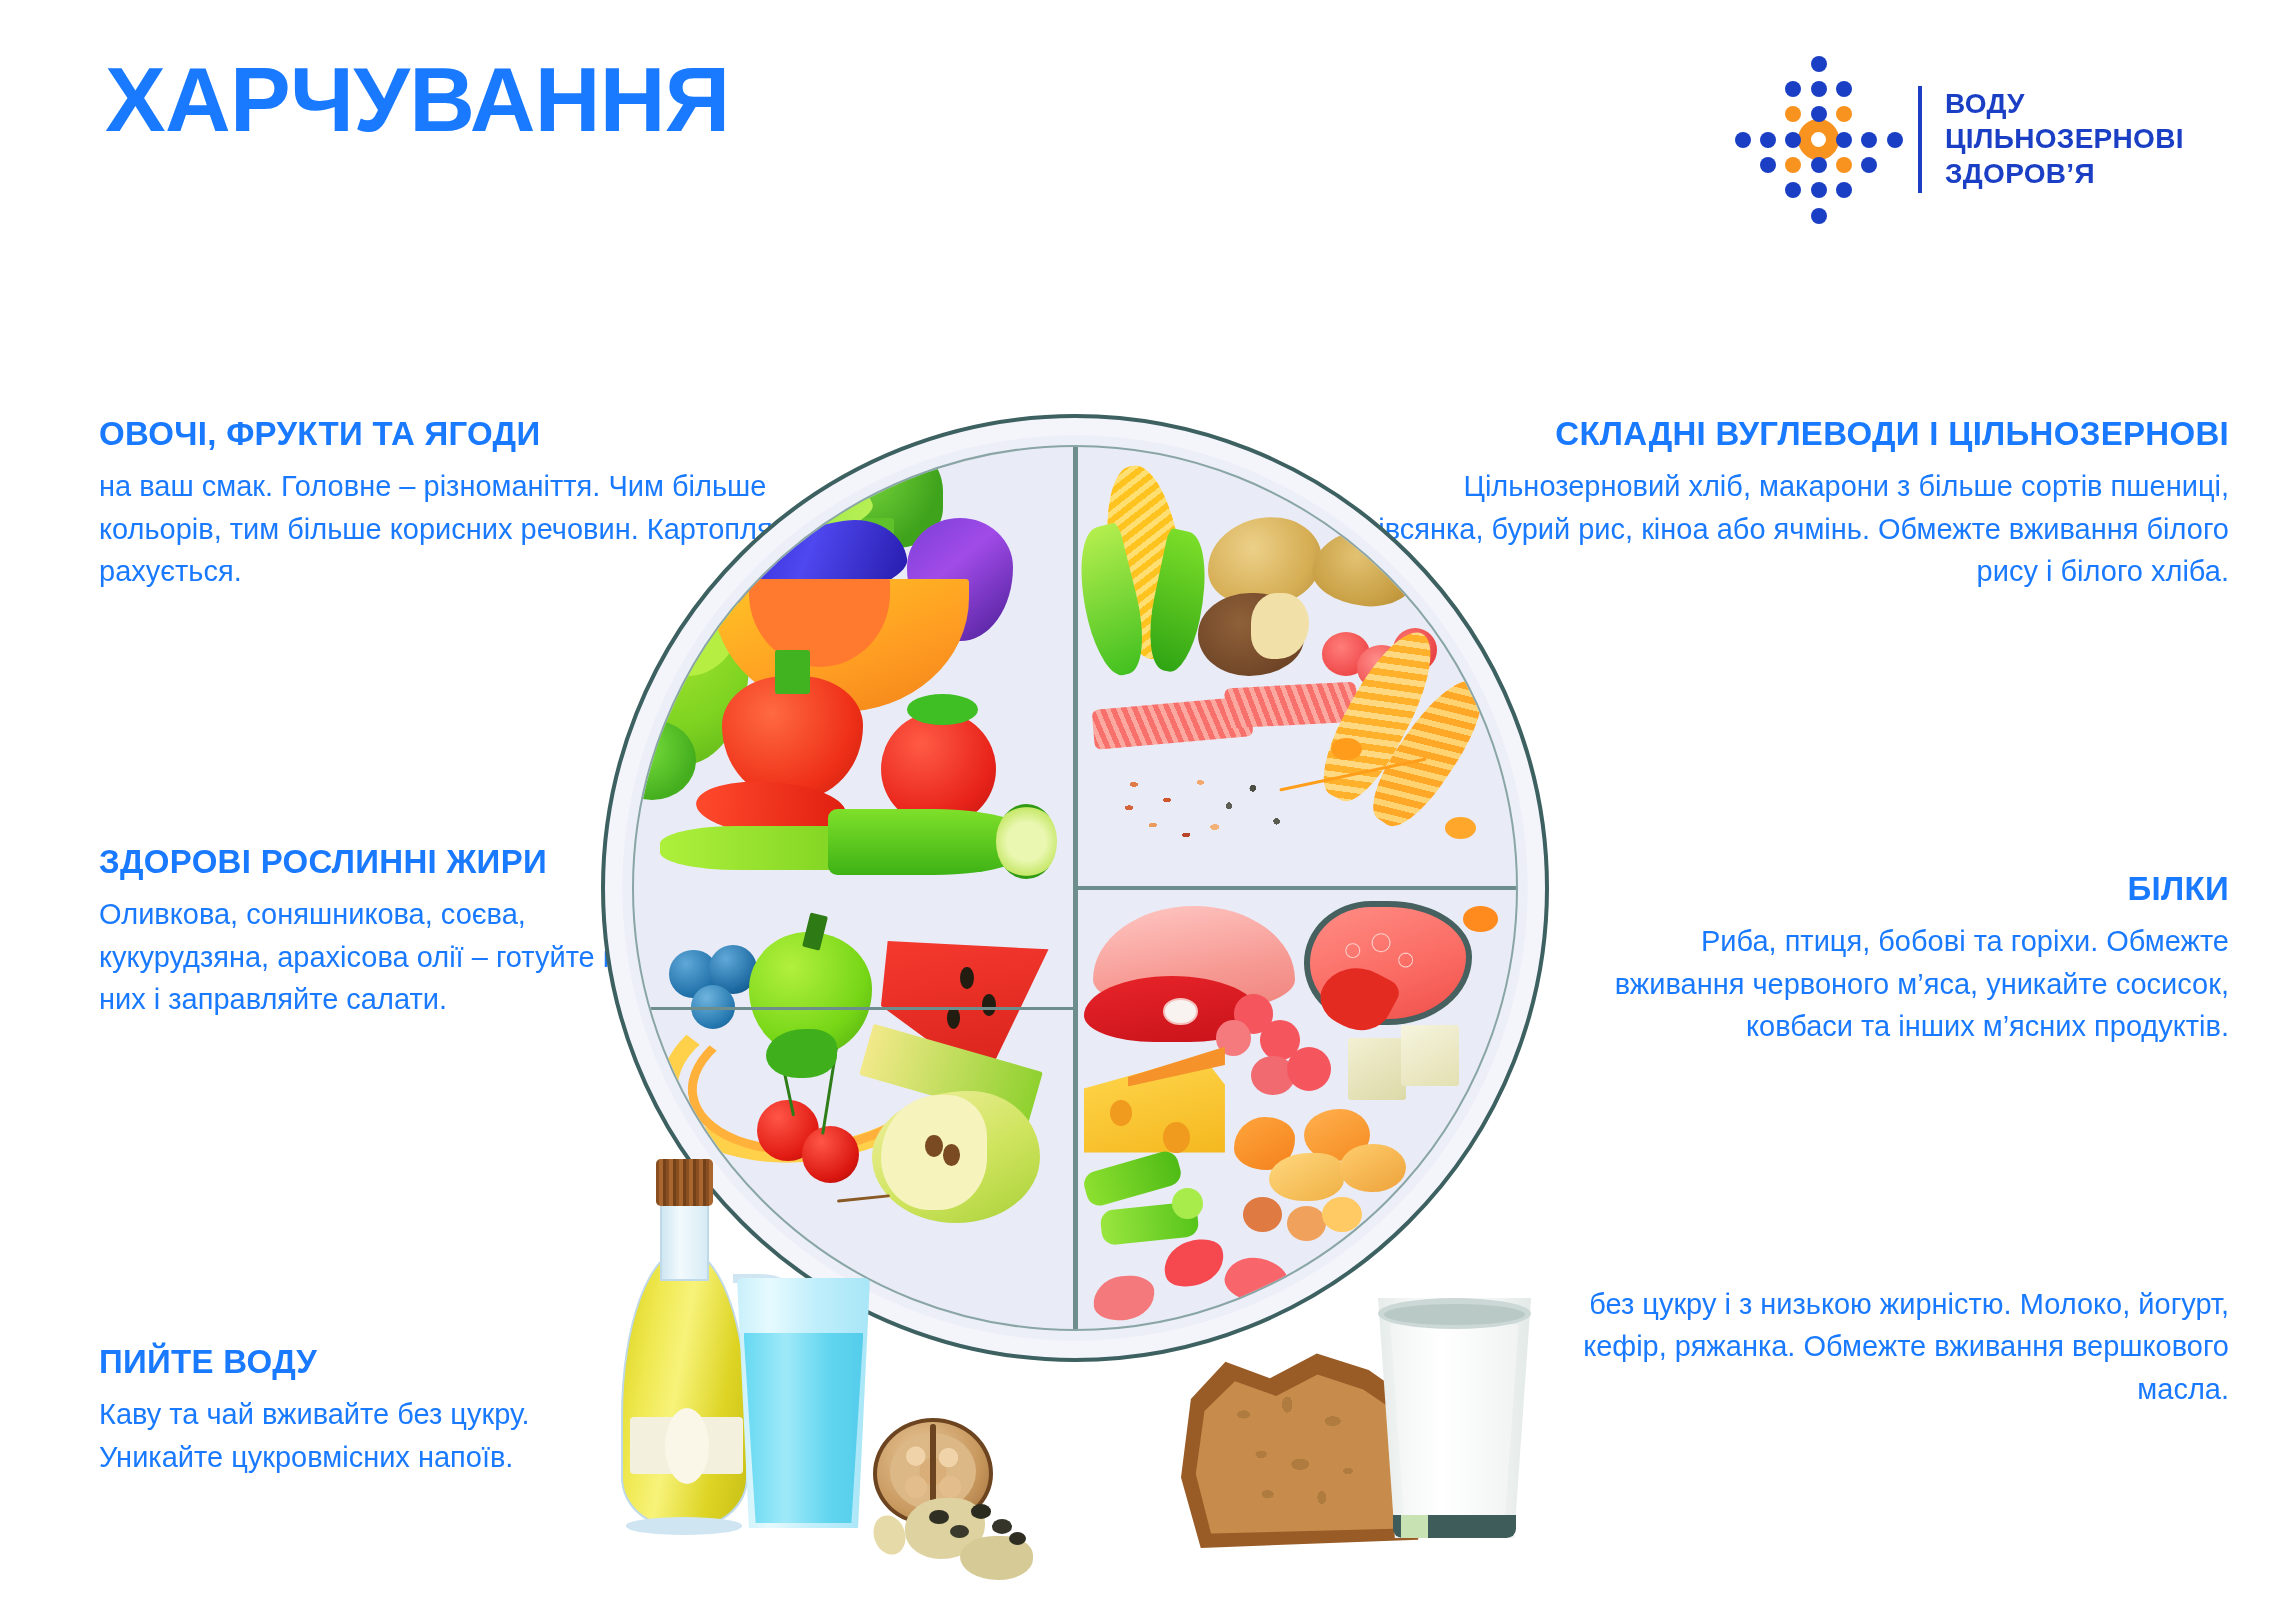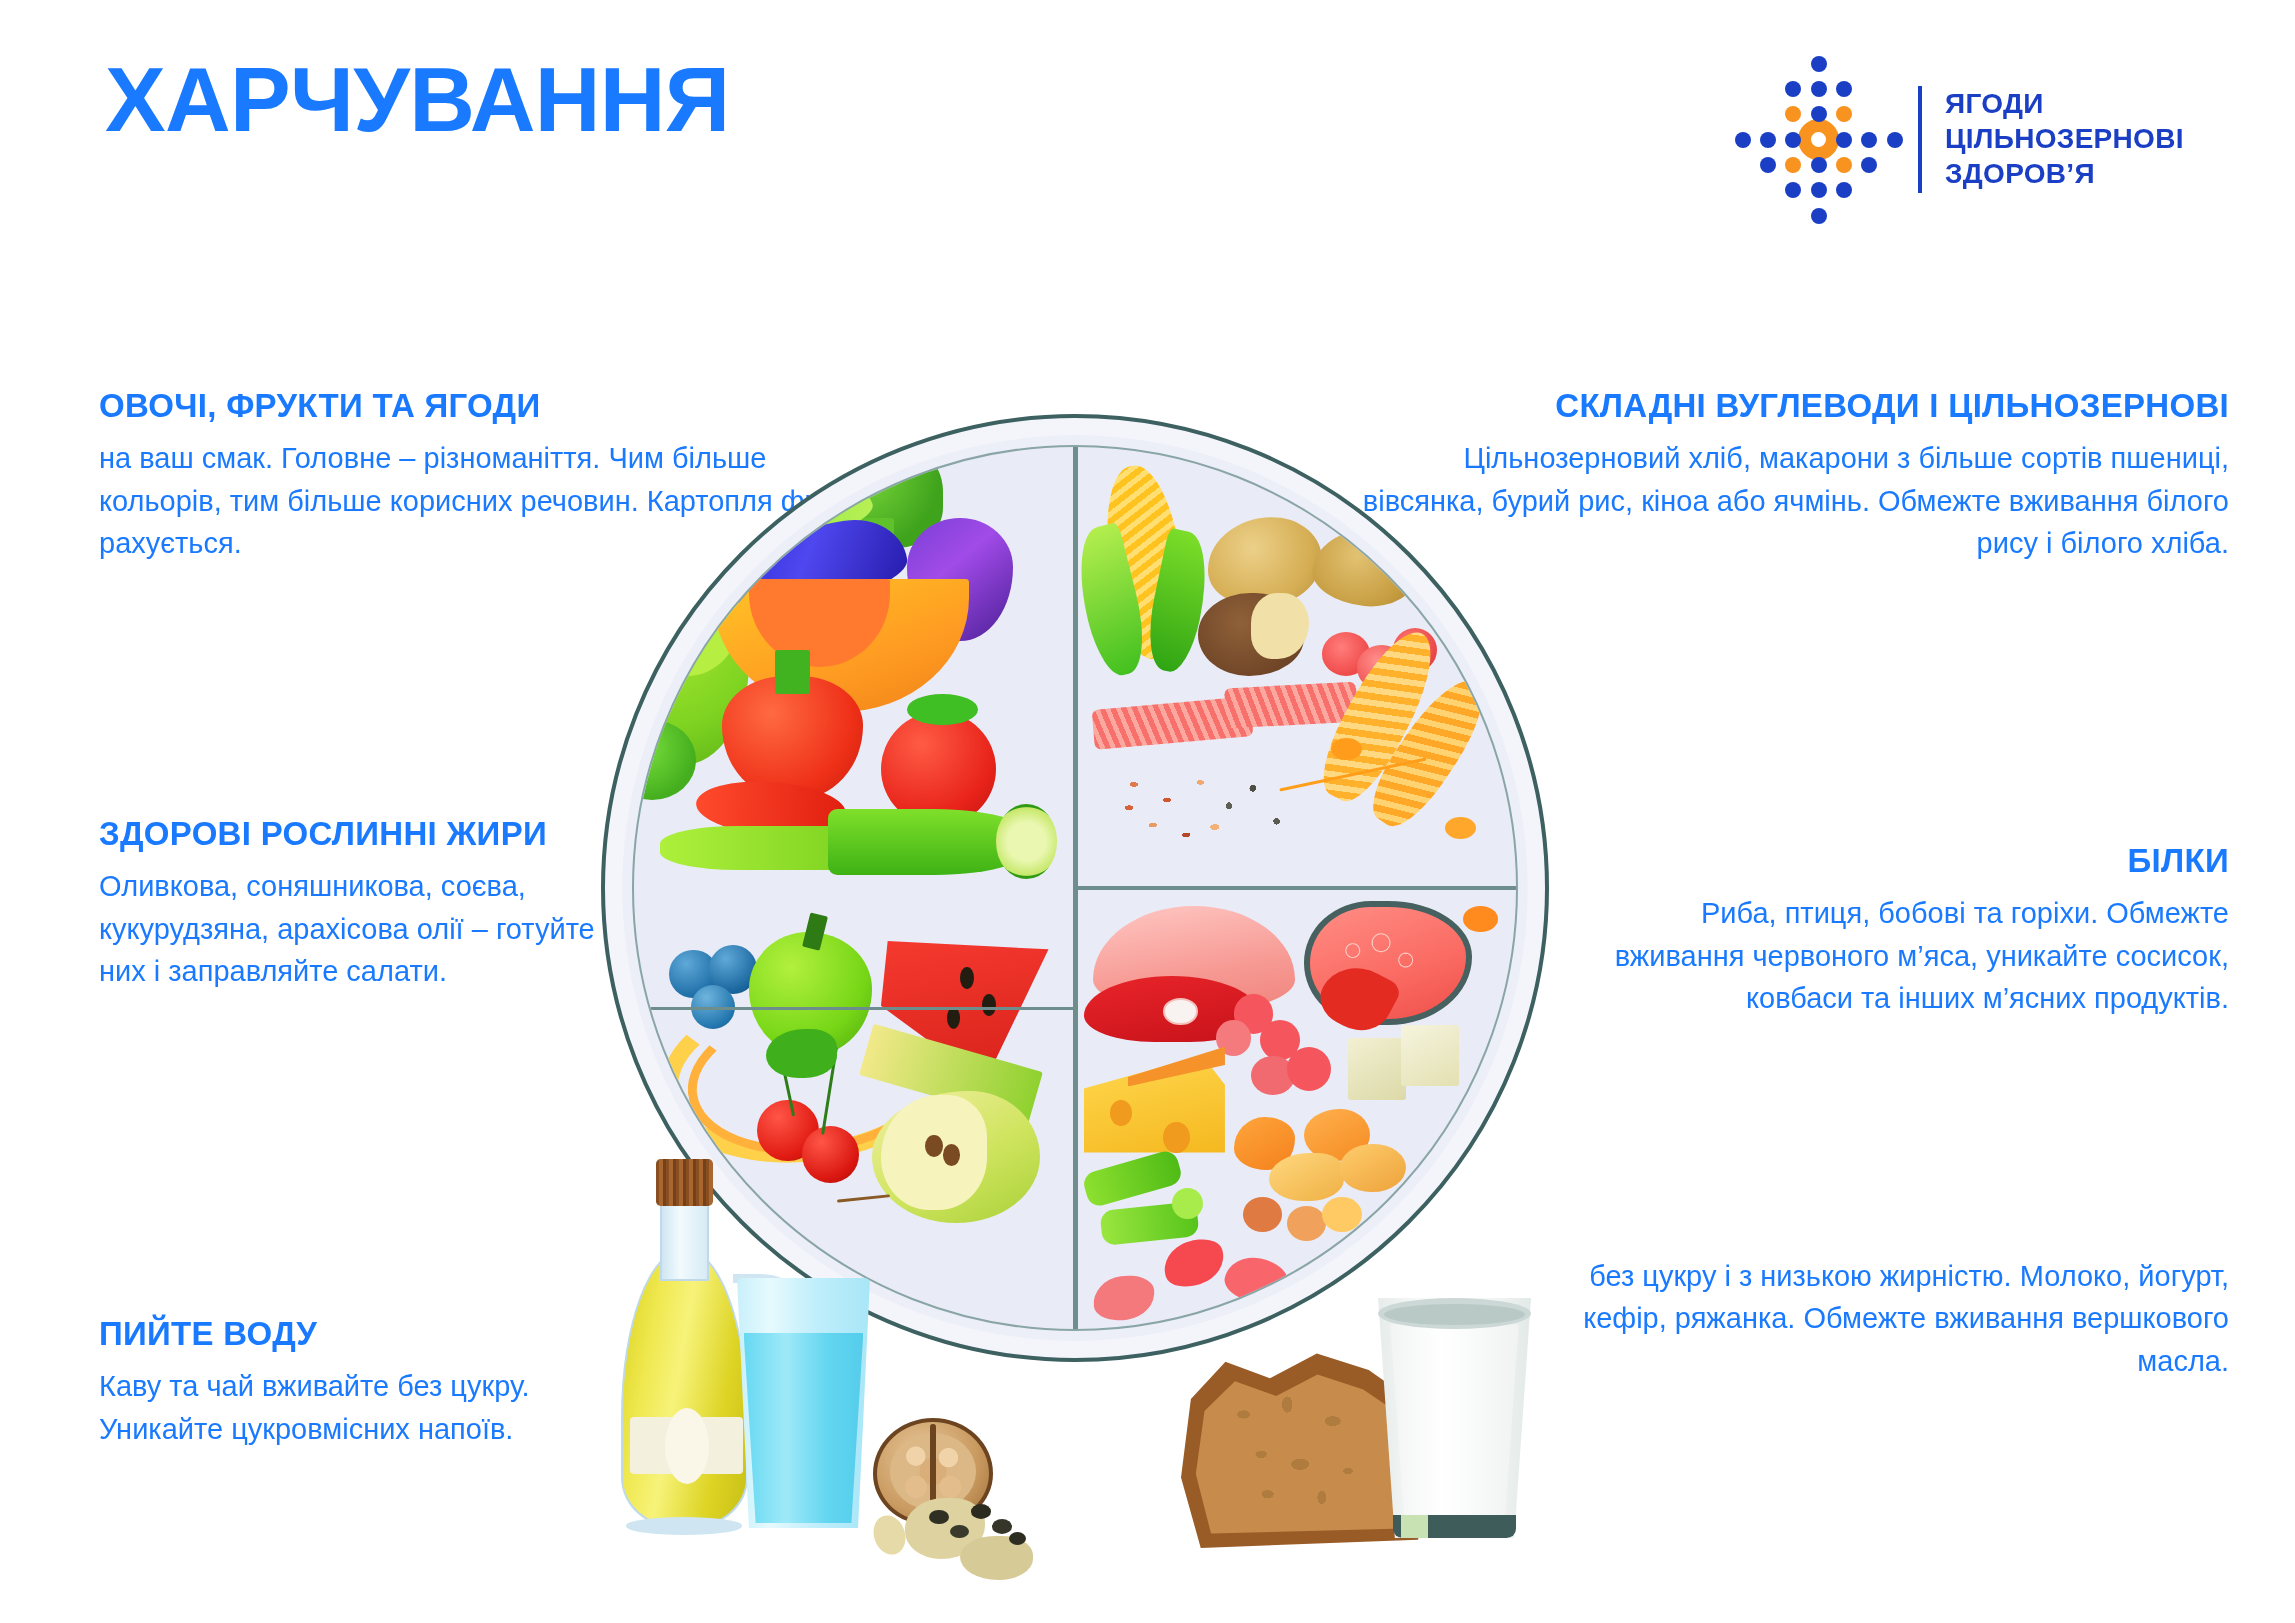--- a/index.html
+++ b/index.html
@@ -28,21 +28,21 @@
   #logo-mark i.orange { background:#f7931e; }
   #logo-ring {
     position:absolute; left:56px; top:56px; width:41px; height:41px;
     border:13.3px solid #f7931e; border-radius:50%; box-sizing:border-box;
   }
   #logo-divider { width:4px; height:107px; background:#1a3fc4; }
   #logo-text { font-size:28px; font-weight:bold; line-height:1.24; color:#1a3fc4; letter-spacing:0.3px; }
   #logo-text span { display:block; white-space:nowrap; }
 
   
-  .block { position:absolute; }
+  .block { position:absolute;margin-top:28px; }
   .block h2 {
     font-size:33px; font-weight:bold; color:#1a7aff;
     line-height:1.16; letter-spacing:0.3px; margin-bottom:12px;
     text-transform:uppercase;
   }
   .block p {
     font-size:29px; color:#1a7aff; line-height:1.46; font-weight:normal;
   }
   .block.right { text-align:right; }
   .block.right h2, .block.right p { text-align:right; }
@@ -235,21 +235,21 @@
       <i class="" style="width: 16px; height: 16px; left: 69px; top: 119px;"></i>
       <i class="" style="width: 16px; height: 16px; left: 94px; top: 119px;"></i>
       <i class="" style="width: 16px; height: 16px; left: 69px; top: 145px;"></i>
       <i class="orange" style="width: 16px; height: 16px; left: 43px; top: 43px;"></i>
       <i class="orange" style="width: 16px; height: 16px; left: 94px; top: 43px;"></i>
       <i class="orange" style="width: 16px; height: 16px; left: 43px; top: 94px;"></i>
       <i class="orange" style="width: 16px; height: 16px; left: 94px; top: 94px;"></i>
     </div>
   <div id="logo-divider"></div>
   <div id="logo-text">
-    <span>ЯГОДИ</span>
+    <span>ВОДУ</span>
     <span>ЦІЛЬНОЗЕРНОВІ</span>
     <span>ЗДОРОВ’Я</span>
   </div>
 </div>
 
 <section class="block" id="block-vegetables">
   <h2>ОВОЧІ, ФРУКТИ ТА ЯГОДИ</h2>
   <p>на ваш смак. Головне – різноманіття. Чим більше кольорів, тим більше корисних речовин. Картопля фрі не рахується.</p>
 </section>
 

